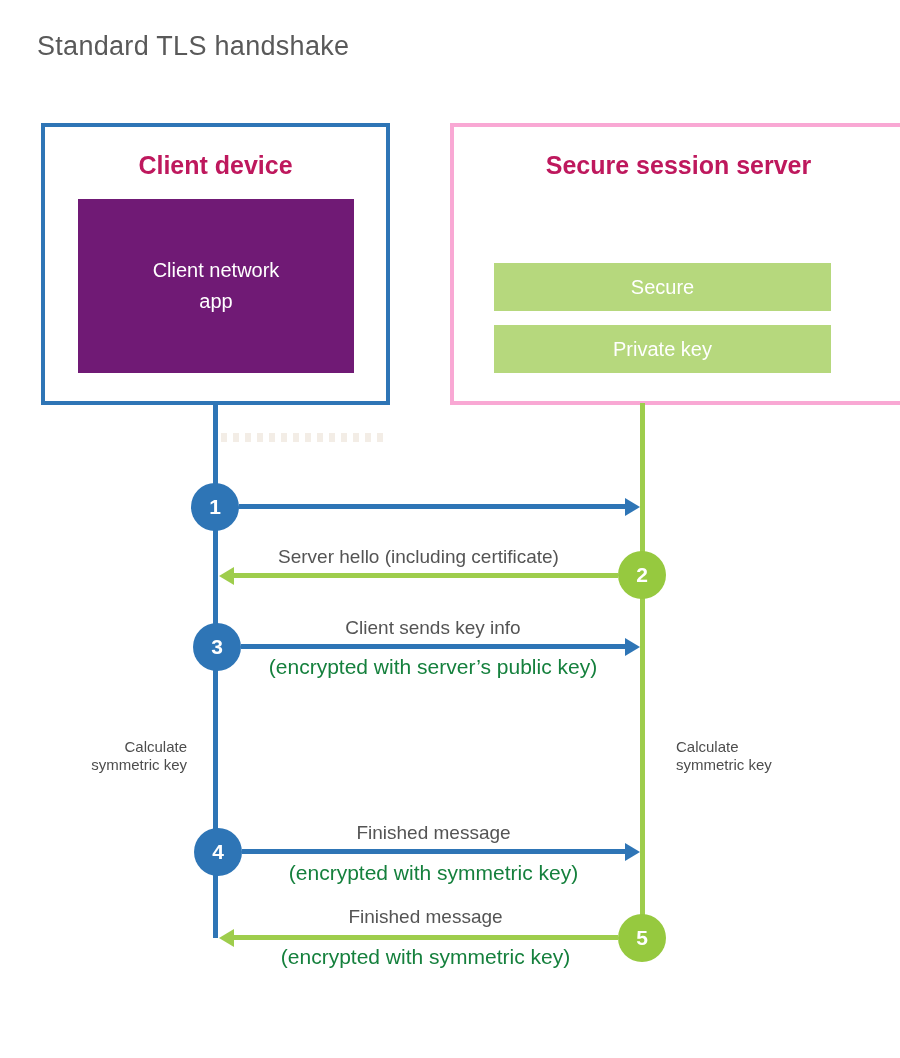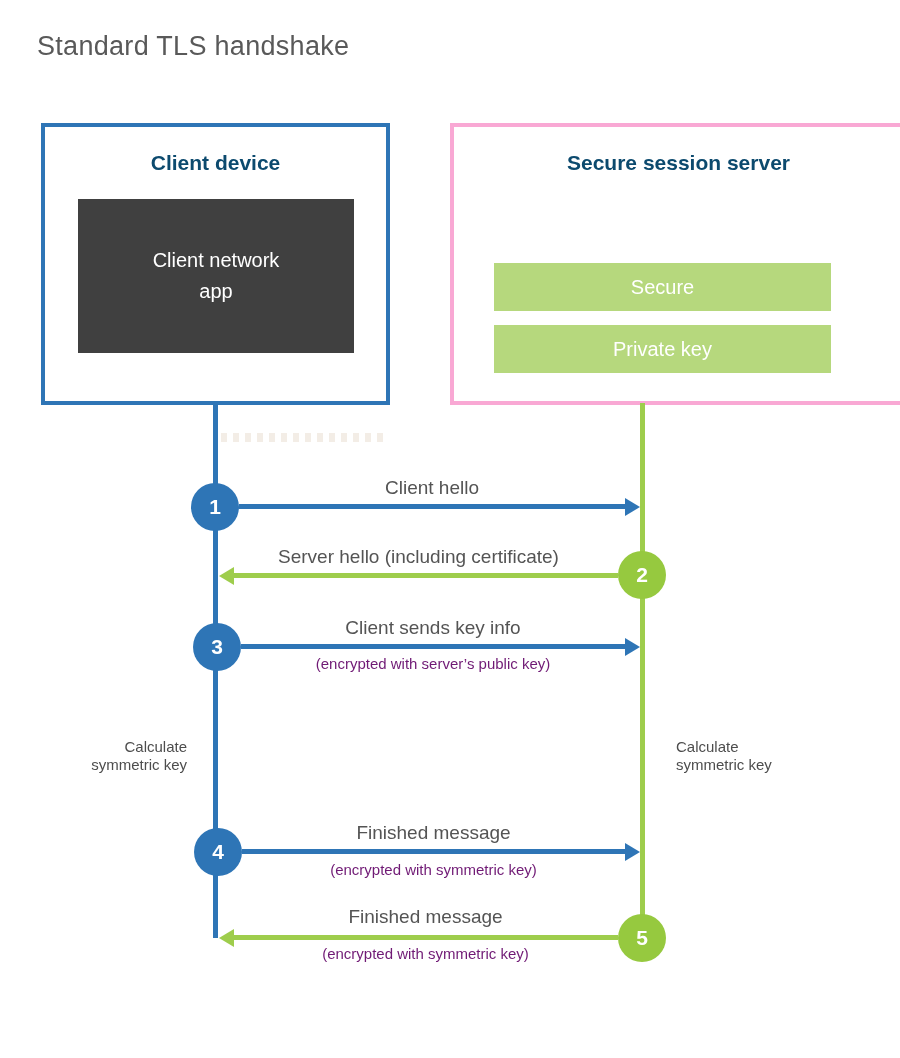--- a/index.html
+++ b/index.html
@@ -13,25 +13,25 @@
   .title{
     position:absolute;left:37px;top:31px;
     font-size:27px;font-weight:300;color:#595959;letter-spacing:0.3px;
   }
   
   .actor-box{position:absolute;top:123px;height:282px;box-sizing:border-box;background:#fff;}
   .client-box{left:41px;width:349px;border:4px solid #2e75b6;}
   .server-box{left:450px;width:457px;border:4px solid #f9a8d4;}
   .box-title{
     position:absolute;left:0;right:0;top:24px;text-align:center;
-    font-size:21px;font-weight:bold;color:#0c4a6e;
+    font-size:25px;font-weight:bold;color:#be185d;
   }
   .client-app{
-    position:absolute;left:33px;top:72px;width:276px;height:154px;
-    background:#404040;color:#ffffff;font-size:20px;line-height:1.55;
+    position:absolute;left:33px;top:72px;width:276px;height:174px;
+    background:#701a75;color:#ffffff;font-size:20px;line-height:1.55;
     display:flex;align-items:center;justify-content:center;text-align:center;
     white-space:pre-line;
   }
   .server-bar{
     position:absolute;left:40px;width:337px;height:48px;
     background:#b6d87d;color:#ffffff;font-size:20px;
     display:flex;align-items:center;justify-content:center;
   }
   .bar1{top:74px}.bar2{top:136px}.bar3{top:198px}
   
@@ -73,21 +73,21 @@
   .c3{left:193px;top:623px;}
   .c4{left:194px;top:828px;}
   .c5{left:618px;top:914px;}
   
   .msg-label{position:absolute;color:#545454;font-size:19px;text-align:center;z-index:2;}
   .lb1{left:239px;top:477px;width:386px;}
   .lb2{left:219px;top:546px;width:399px;}
   .lb3{left:241px;top:617px;width:384px;}
   .lb4{left:242px;top:822px;width:383px;}
   .lb5{left:233px;top:906px;width:385px;}
-  .msg-sub{position:absolute;color:#701a75;font-size:15px;text-align:center;z-index:2;}
+  .msg-sub{position:absolute;color:#15803d;font-size:21px;text-align:center;z-index:2;}
   .sb3{left:241px;top:655px;width:384px;}
   .sb4{left:242px;top:861px;width:383px;}
   .sb5{left:233px;top:945px;width:385px;}
   
   .side-note{position:absolute;color:#4d4d4d;font-size:15px;line-height:1.18;white-space:pre-line;z-index:2;}
   .decrypt-note{left:676px;top:631px;}
   .calc-left{left:55px;top:738px;width:132px;text-align:right;}
   .calc-right{left:676px;top:738px;}
 </style>
 </head>
@@ -106,21 +106,20 @@
   <div class="actor-box server-box">
     <div class="box-title">Secure session server</div>
     <div class="server-bar bar2">Secure</div>
     <div class="server-bar bar3">Private key</div>
   </div>
 
   <div class="lifeline client-lifeline"></div>
   <div class="lifeline server-lifeline"></div>
   <div class="faint-dashes"></div>
 
-  <div class="msg-label lb1">Client hello</div>
   <div class="msg-line blue-line l1"></div>
   <div class="arrow-head head-right h1"></div>
   <div class="step-circle blue-bg c1">
       <span>1</span>
     </div>
 
   <div class="msg-label lb2">Server hello (including certificate)</div>
   <div class="msg-line green-line l2"></div>
   <div class="arrow-head head-left h2"></div>
   <div class="step-circle green-bg c2">

